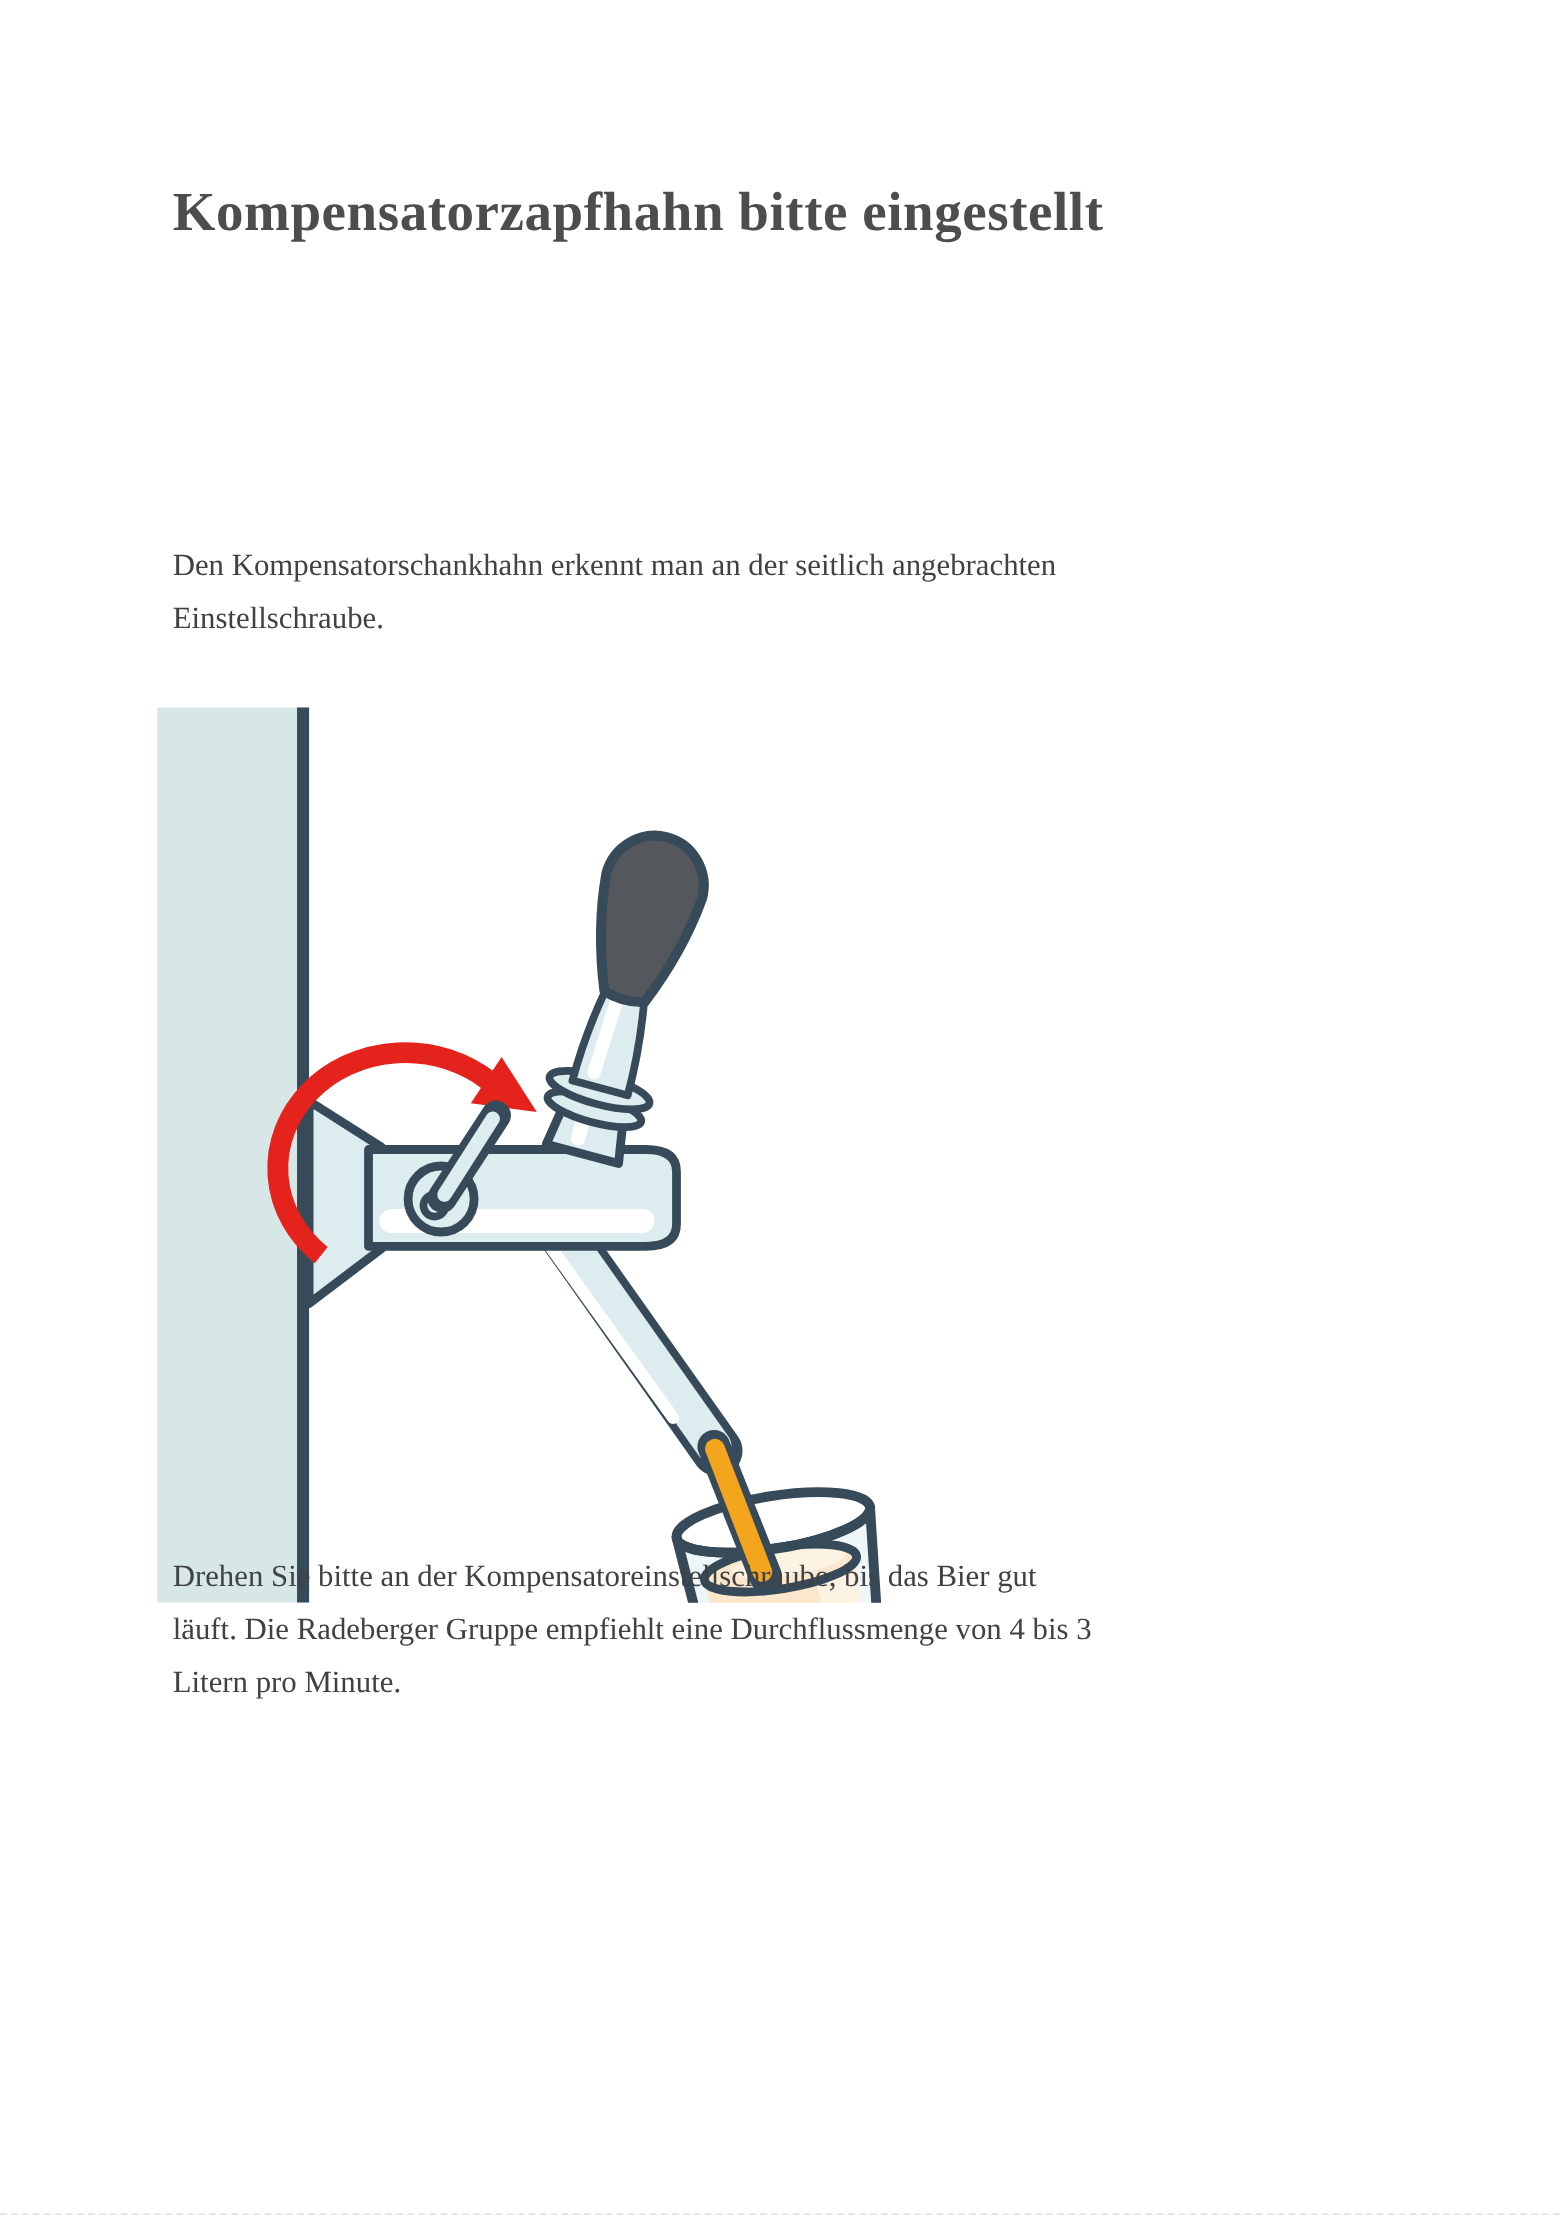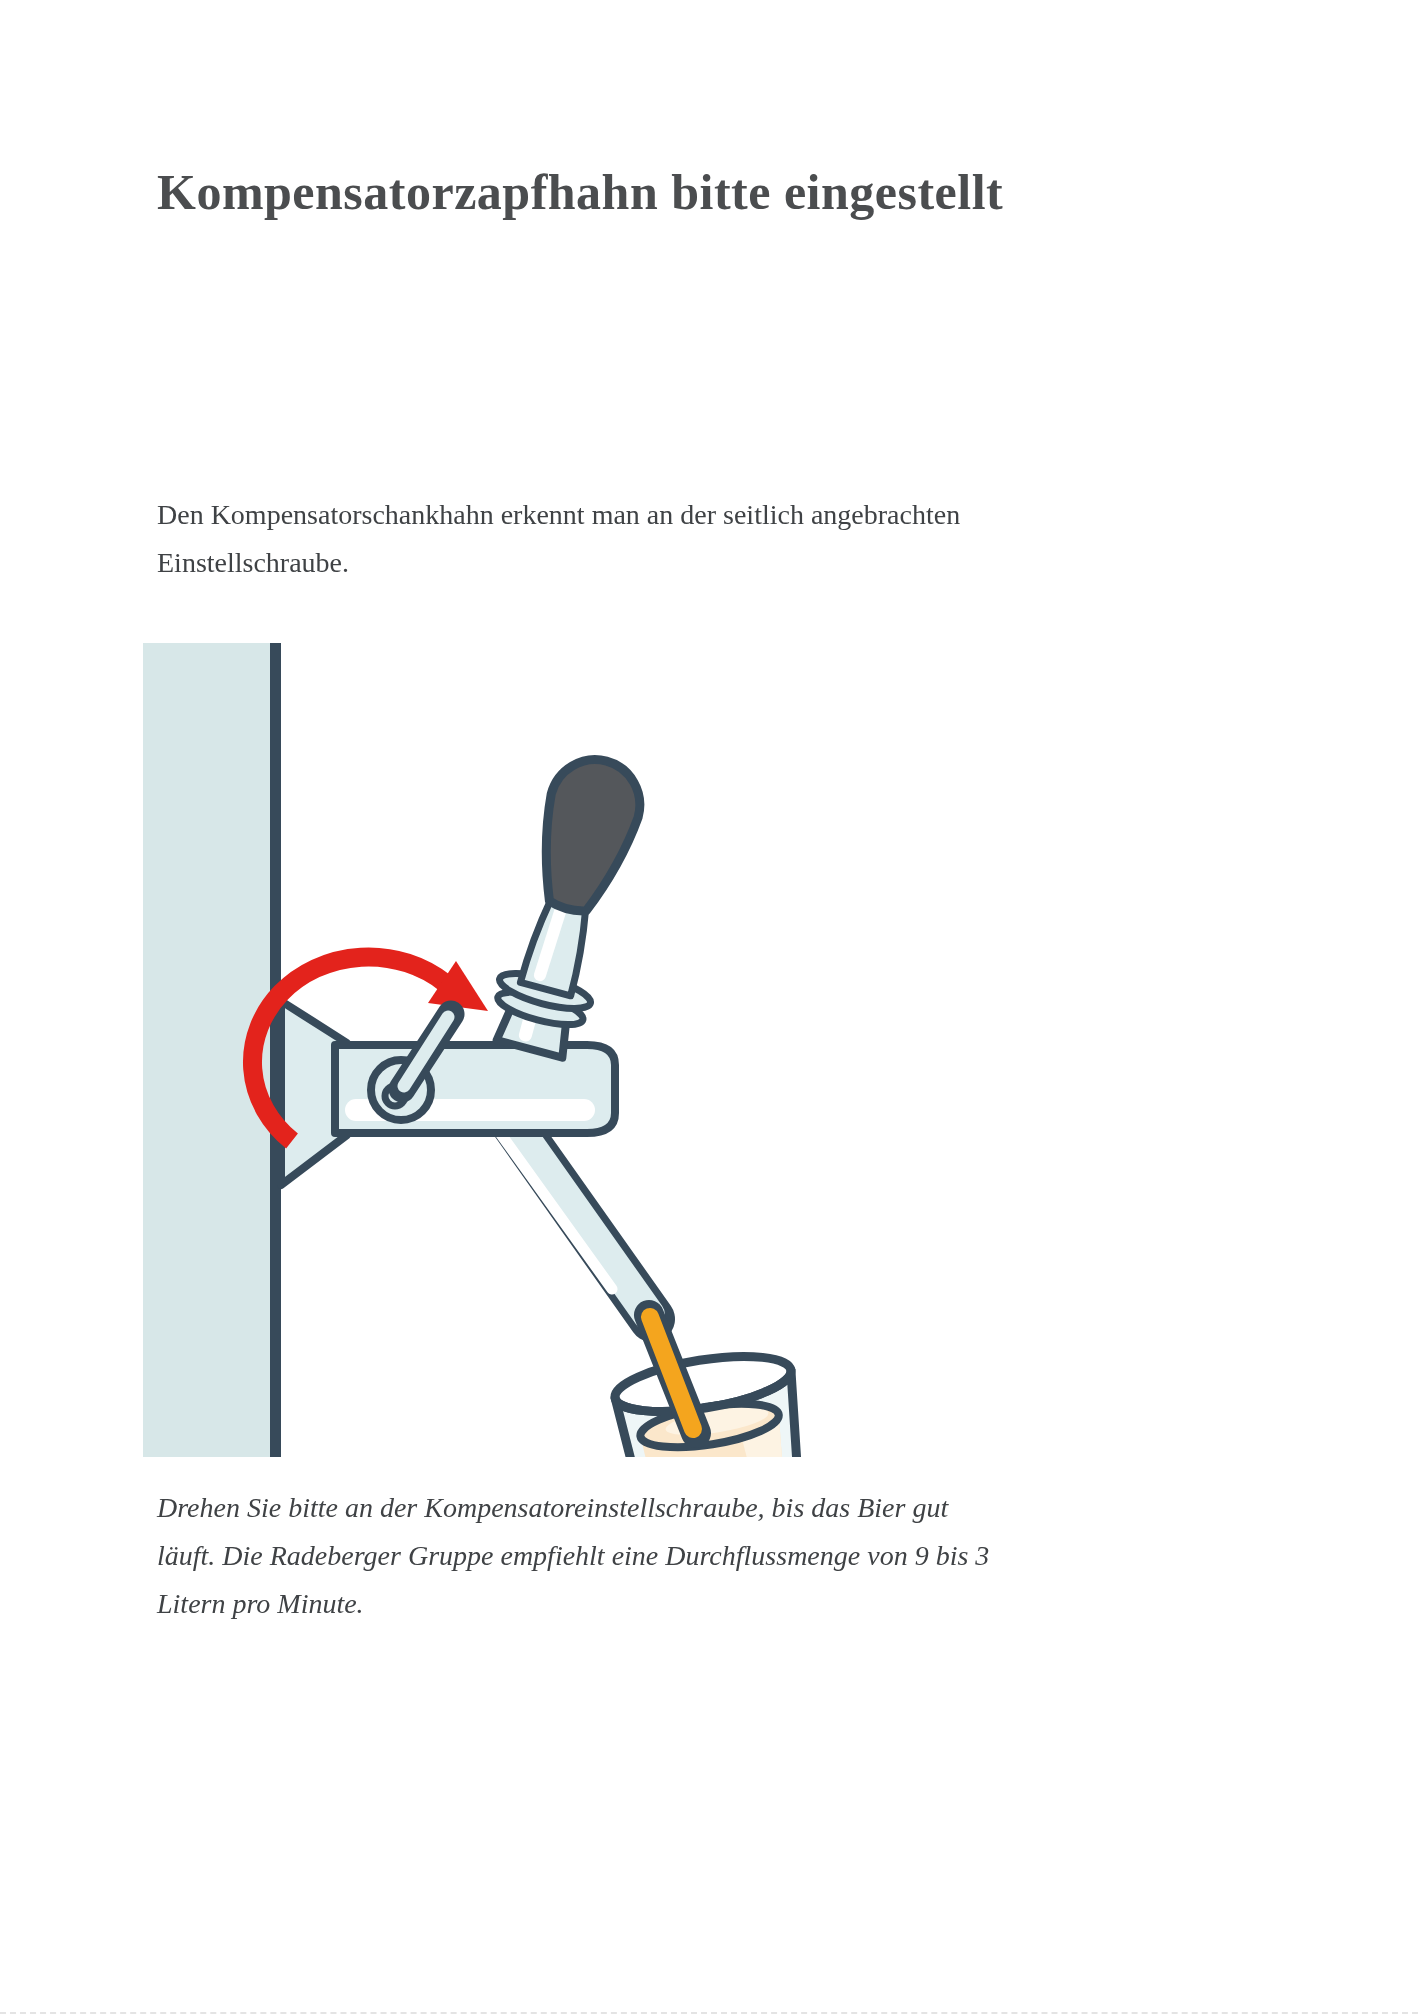--- a/index.html
+++ b/index.html
@@ -23,21 +23,21 @@
     font-size: 36px; font-weight: 700; line-height: 50px;
     letter-spacing: 2.2px;
     color: var(--heading-text, #a5966f);
   }
   .section-heading .line { white-space: nowrap; }
 
   .body-par { position: absolute; left: 157px; font-size: 28px; line-height: 48px;
     color: var(--body-text, #3f4245); }
   .body-par .line { white-space: nowrap; }
   .par-intro { top: 491px; }
-  .par-instruction { top: 1484px; font-style: italic; }
+  .par-instruction { top: 1410px; }
 
   .illustration {
     position: absolute; left: 140px; top: 643px;
     width: 696px; height: 814px;
   }
   .illustration svg { display: block; width: 100%; height: 100%; }
 
   .bottom-edge-line {
     position: absolute; left: 0; right: 0; bottom: 0;
     border-top: 2px dashed #e4e4e4;
@@ -113,18 +113,18 @@
 
       <g>
         <line x1="509" y1="672" x2="556" y2="790" stroke="var(--outline)" stroke-width="30" stroke-linecap="round"></line>
         <line x1="510" y1="674" x2="553" y2="786" stroke="var(--beer-orange)" stroke-width="18" stroke-linecap="round"></line>
       </g>
     </svg>
   </div>
 
   <div class="body-par par-instruction">
     <div class="line">Drehen Sie bitte an der Kompensatoreinstellschraube, bis das Bier gut</div>
-    <div class="line">läuft. Die Radeberger Gruppe empfiehlt eine Durchflussmenge von 9 bis 3</div>
+    <div class="line">läuft. Die Radeberger Gruppe empfiehlt eine Durchflussmenge von 4 bis 3</div>
     <div class="line">Litern pro Minute.</div>
   </div>
 
   <div class="bottom-edge-line"></div>
 </div>
 
 </body></html>

